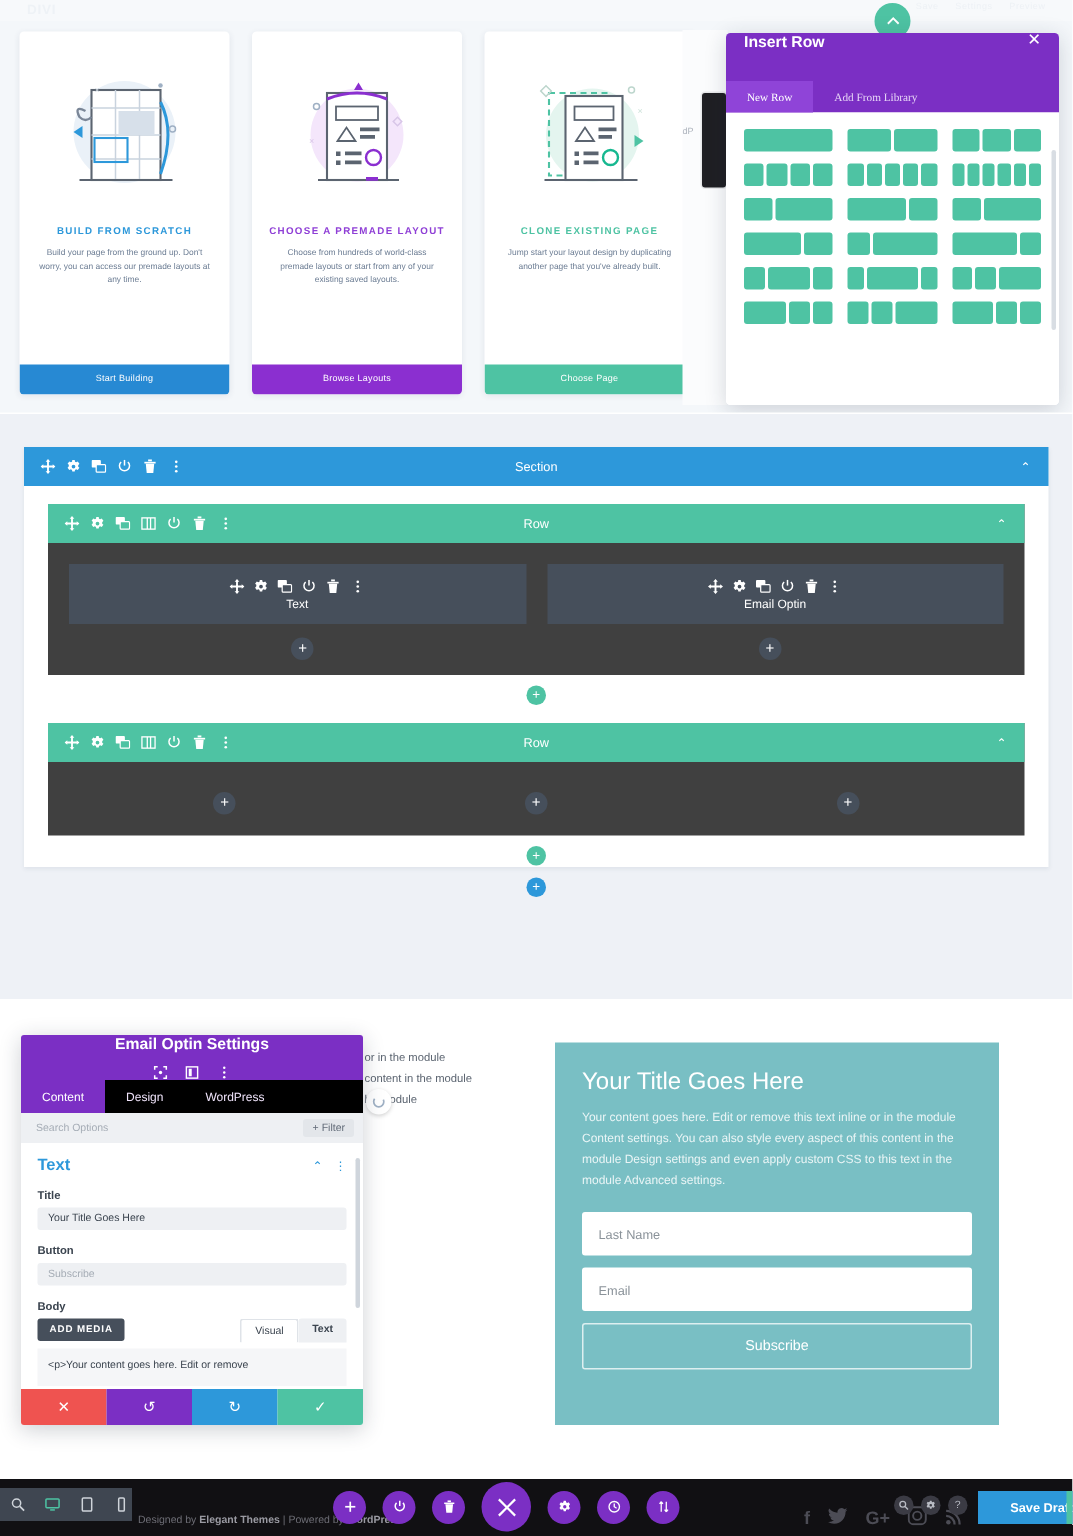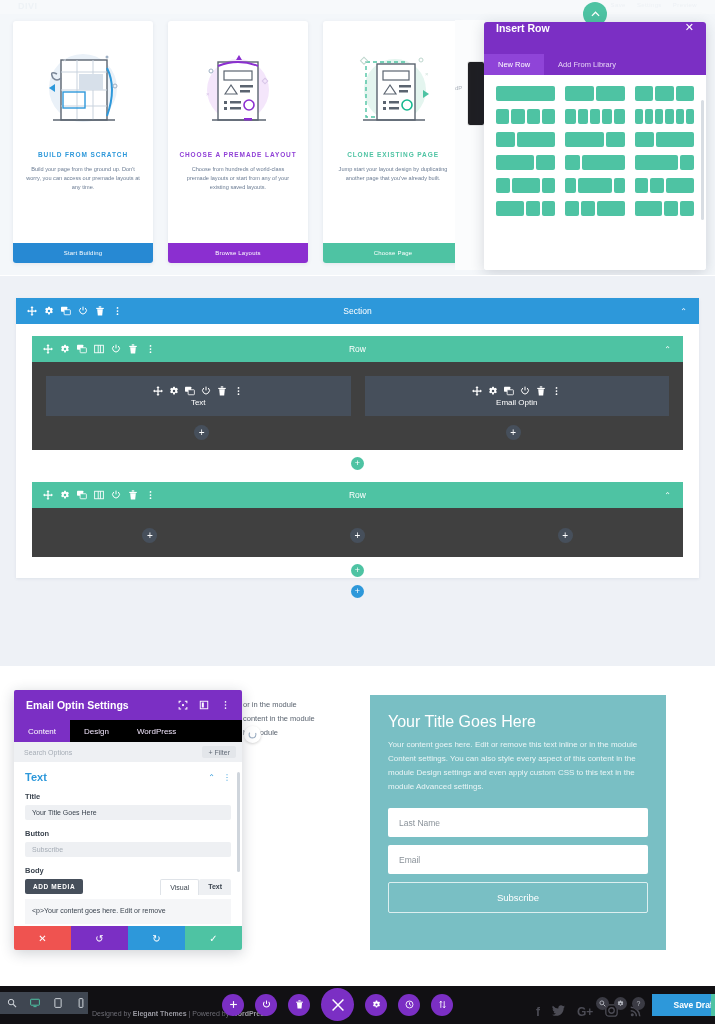--- a/index.html
+++ b/index.html
@@ -35,21 +35,21 @@
   .dark-peek-txt{position:absolute;left:455px;top:85px;font-size:6px;color:#aeb4bd;}
   .behind-white{position:absolute;left:455px;top:20px;width:30px;height:250px;background:#fbfcfd;}
 
   
   .insert-row{position:absolute;left:484px;top:22px;width:222px;height:248px;background:#fff;
               border-radius:3px;box-shadow:0 3px 14px rgba(30,40,60,.18);overflow:hidden;}
   .ir-head{height:32px;background:#7b2fc4;display:flex;align-items:flex-start;justify-content:space-between;padding:0 12px;}
   .ir-title{color:#fff;font-size:10.5px;font-weight:bold;}
   .ir-close{color:#fff;font-size:11px;cursor:pointer;line-height:1;}
   .ir-tabs{height:21px;background:#7b2fc4;display:flex;}
-  .ir-tab{font-size:7.5px;color:#e6d4f6;display:flex;align-items:center;padding:0 14px;height:100%;}
+  .ir-tab{font-size:7.5px;color:#e6d4f6;display:flex;align-items:center;padding:0 14px;height:100%;font-family:Liberation Serif, serif;}
   .ir-tab.active{background:#8f44d8;color:#fff;}
   .ir-body{background:#fff;padding:11px 12px 0;height:194px;overflow:hidden;}
   .ir-grid{display:grid;grid-template-columns:repeat(3,1fr);gap:8px 10px;}
   .layout{display:flex;gap:2px;height:15px;}
   .layout i{background:#4ec3a3;border-radius:2px;display:block;height:100%;}
   .ir-arrow{position:absolute;left:583px;top:2px;width:24px;height:24px;border-radius:50%;
             background:#4ec3a3;display:flex;align-items:center;justify-content:center;color:#fff;font-size:8px;}
   .ir-scroll{position:absolute;right:2px;top:78px;width:3px;height:120px;background:#d8dde3;border-radius:2px;}
 
   
@@ -85,21 +85,21 @@
 
   
   .screen3{position:absolute;left:0;top:666px;width:715px;height:320px;background:#ffffff;}
   .bg-text{position:absolute;left:243px;top:698px;font-size:7.5px;color:#5b6470;line-height:1.85;}
   .bg-spin{position:absolute;left:244px;top:726px;width:17px;height:17px;border-radius:50%;
            background:#fff;box-shadow:0 1px 3px rgba(0,0,0,.18);display:flex;align-items:center;
            justify-content:center;}
 
   .settings{position:absolute;left:14px;top:690px;width:228px;height:260px;background:#fff;
             box-shadow:0 3px 14px rgba(30,40,60,.22);border-radius:2px;overflow:hidden;}
-  .st-head{height:30px;background:#7b2fc4;display:flex;align-items:center;padding:0 12px;justify-content:space-between;}
+  .st-head{height:30px;background:#7b2fc4;display:flex;align-items:center;padding:0 12px;justify-content:space-between;flex-direction:column;}
   .st-title{color:#fff;font-size:10.5px;font-weight:bold;}
   .st-head-icons{display:flex;gap:11px;align-items:center;}
   .st-tabs{height:22px;background:#000000;display:flex;}
   .st-tab{font-size:8px;color:#f0e4fb;display:flex;align-items:center;padding:0 14px;height:100%;}
   .st-tab.active{background:#7b2fc4;color:#fff;}
   .st-search{height:20px;background:#eef0f3;display:flex;align-items:center;justify-content:space-between;padding:0 6px 0 10px;}
   .st-search-ph{font-size:7px;color:#a6adb6;}
   .st-filter{font-size:7px;color:#626b78;background:#e3e6ea;border-radius:2px;padding:2.5px 6px;}
   .st-scroll{padding:9px 11px 0;position:relative;height:168px;overflow:hidden;}
   .st-sec-head{display:flex;align-items:center;justify-content:space-between;margin-bottom:9px;}

